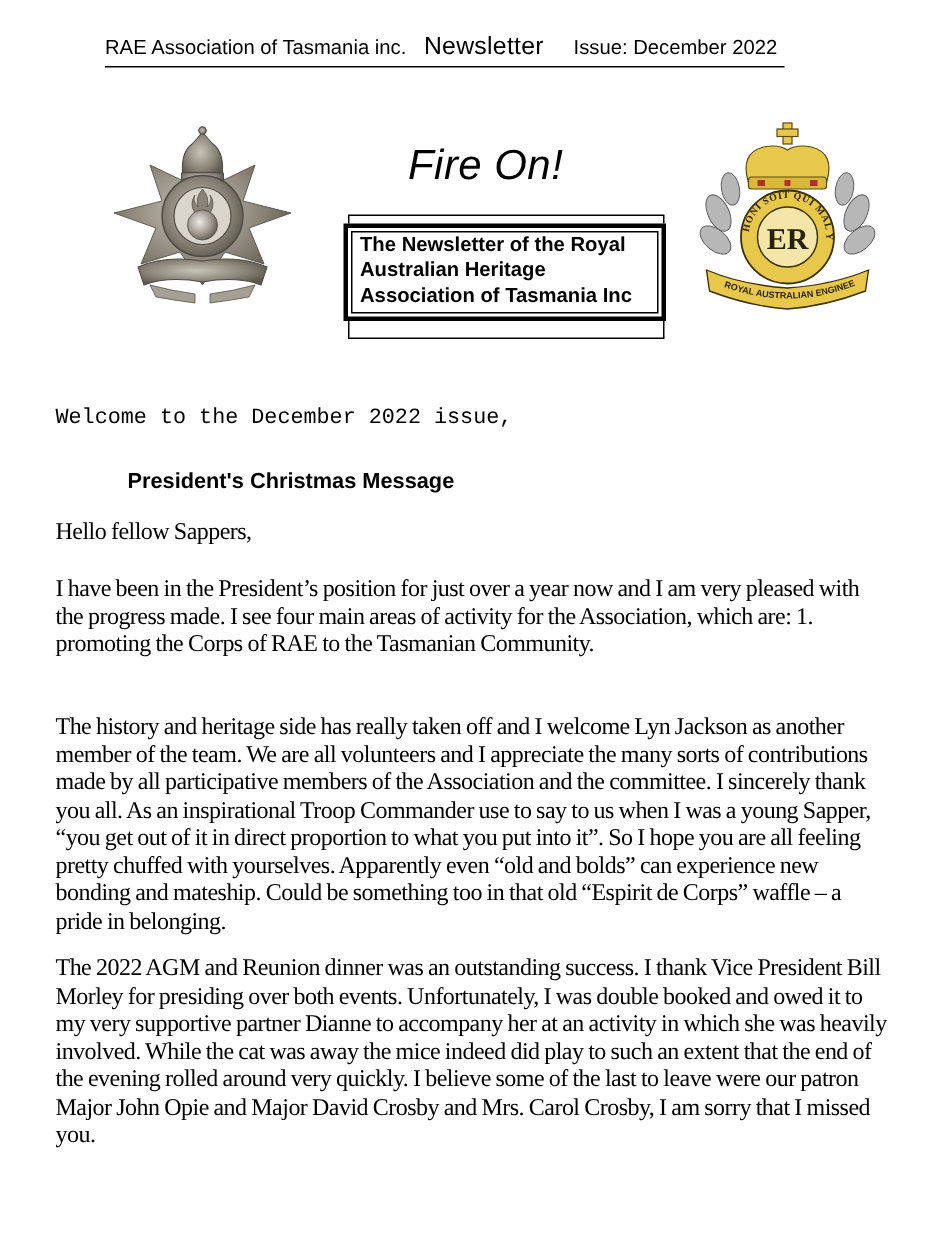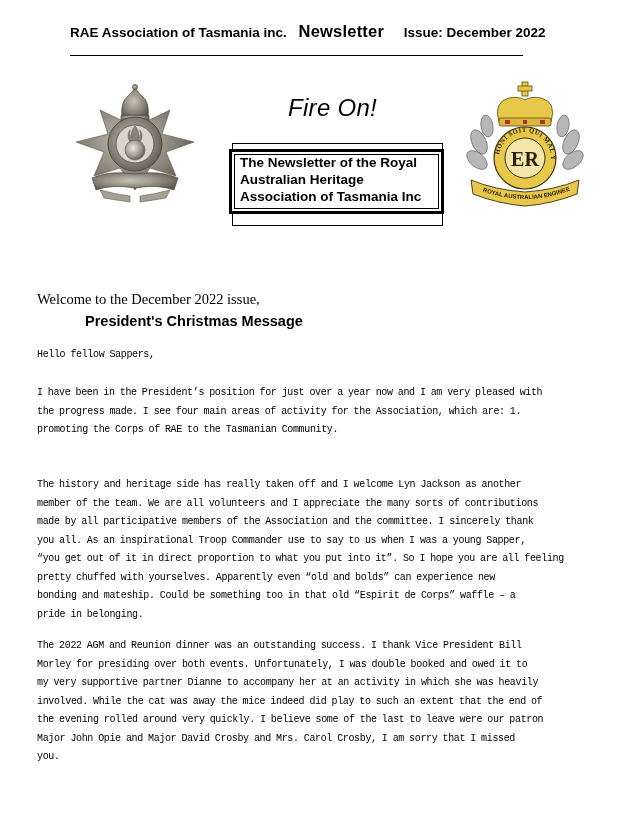--- a/index.html
+++ b/index.html
@@ -1,31 +1,31 @@
 <!DOCTYPE html>
 <html><head>
   <meta charset="utf-8">
   <style>
     html, body { margin: 0; padding: 0; background: #ffffff; }
     body { width: 625px; height: 831px; position: relative; overflow: hidden; color: #000; }
     .header-line {
       position: absolute; left: 70px; top: 22px; width: 453px;
-      font-family: "Liberation Sans", sans-serif; font-size: 13.5px; font-weight: bold;
-      border-bottom: 1.5px solid #000; padding-bottom: 13px; white-space: nowrap; line-height: 18px;
+      font-family: "Liberation Sans", sans-serif; font-size: 13.5px; font-weight: normal;
+      border-bottom: 1.5px solid #000; padding-bottom: 3px; white-space: nowrap; line-height: 18px;
     }
     .header-line .nl { font-size: 16.5px; margin: 0 12px 0 8px; letter-spacing: 0.2px; }
     .header-line .issue { margin-left: 4px; }
 
     .badge { position: absolute; }
     .badge-left { left: 70px; top: 82px; width: 130px; height: 122px; }
     .badge-right { left: 465px; top: 80px; width: 120px; height: 130px; }
 
     .fire-on {
       position: absolute; left: 272px; top: 94px;
-      font-family: "Liberation Sans", sans-serif; font-style: italic; font-size: 24px; letter-spacing: 0.3px; margin-left: 16px;
+      font-family: "Liberation Sans", sans-serif; font-style: italic; font-size: 28px; letter-spacing: 0.3px;
     }
 
     .box-outer-thin {
       position: absolute; left: 232px; top: 143px; width: 209px; height: 81px;
       border: 1px solid #000;
     }
     .box-thick {
       position: absolute; left: 229px; top: 149px; width: 209px; height: 59px;
       border: 3.5px solid #000;
       background: #fff;
@@ -34,29 +34,29 @@
       position: absolute; left: 2px; top: 2px; right: 2px; bottom: 2px;
       border: 1px solid #000;
     }
     .box-text {
       position: absolute; left: 240px; top: 154px; width: 200px;
       font-family: "Liberation Sans", sans-serif; font-weight: bold; font-size: 13.5px; line-height: 17px;
     }
 
     .welcome {
       position: absolute; left: 37px; top: 271px;
-      font-family: Liberation Serif, serif; font-size: 14.5px; margin-top: 20px;
+      font-family: Liberation Mono, monospace; font-size: 14.5px;
     }
     .section-heading {
       position: absolute; left: 37px; top: 313px;
       font-family: "Liberation Sans", sans-serif; font-size: 14.5px; font-weight: bold; margin-left: 48px;
     }
     .para {
       position: absolute; left: 37px; width: 530px;
-      font-family: Liberation Mono, monospace; font-size: 10px; line-height: 18.5px;
+      font-family: Liberation Serif, serif; font-size: 16px; line-height: 18.5px;
       letter-spacing: -0.35px; word-spacing: -0.5px;
     }
     .greeting { top: 346px; }
     .p1 { top: 384px; }
     .p2 { top: 476px; }
     .p3 { top: 637px; }
     .para .ln { display: block; white-space: nowrap; }
   </style>
 </head>
 <body>

